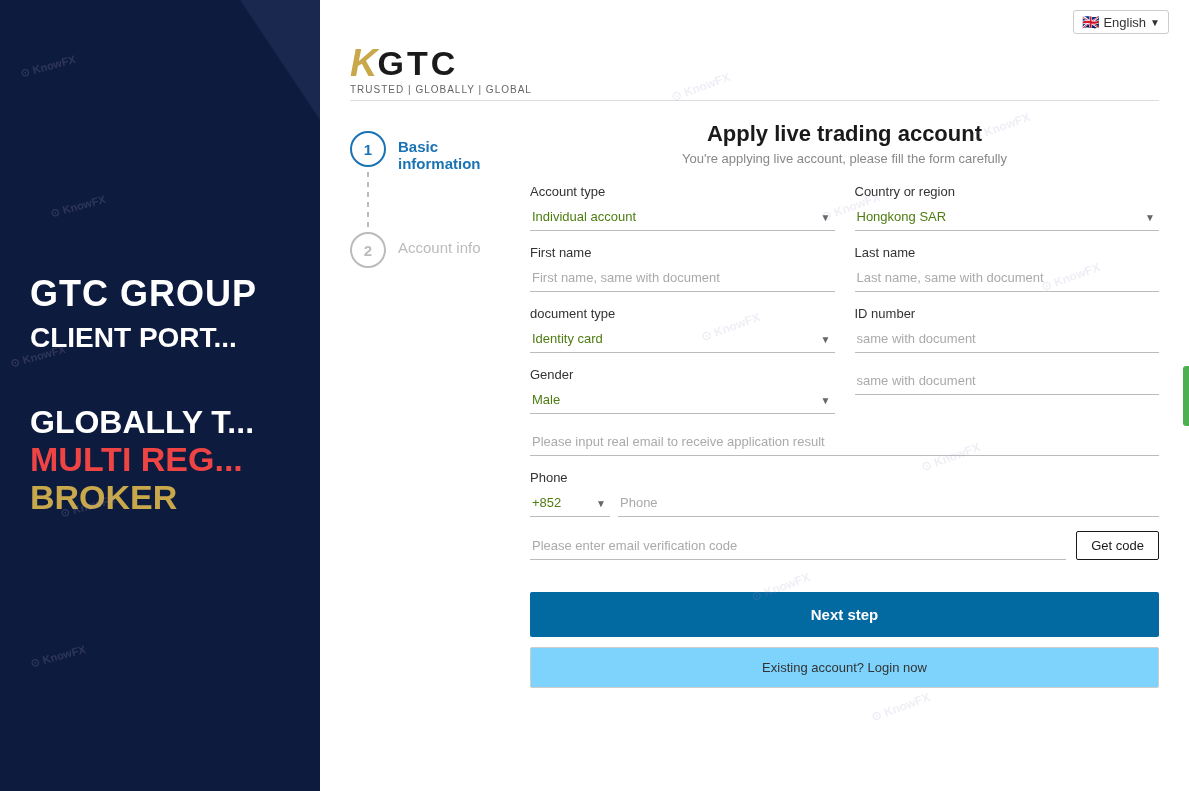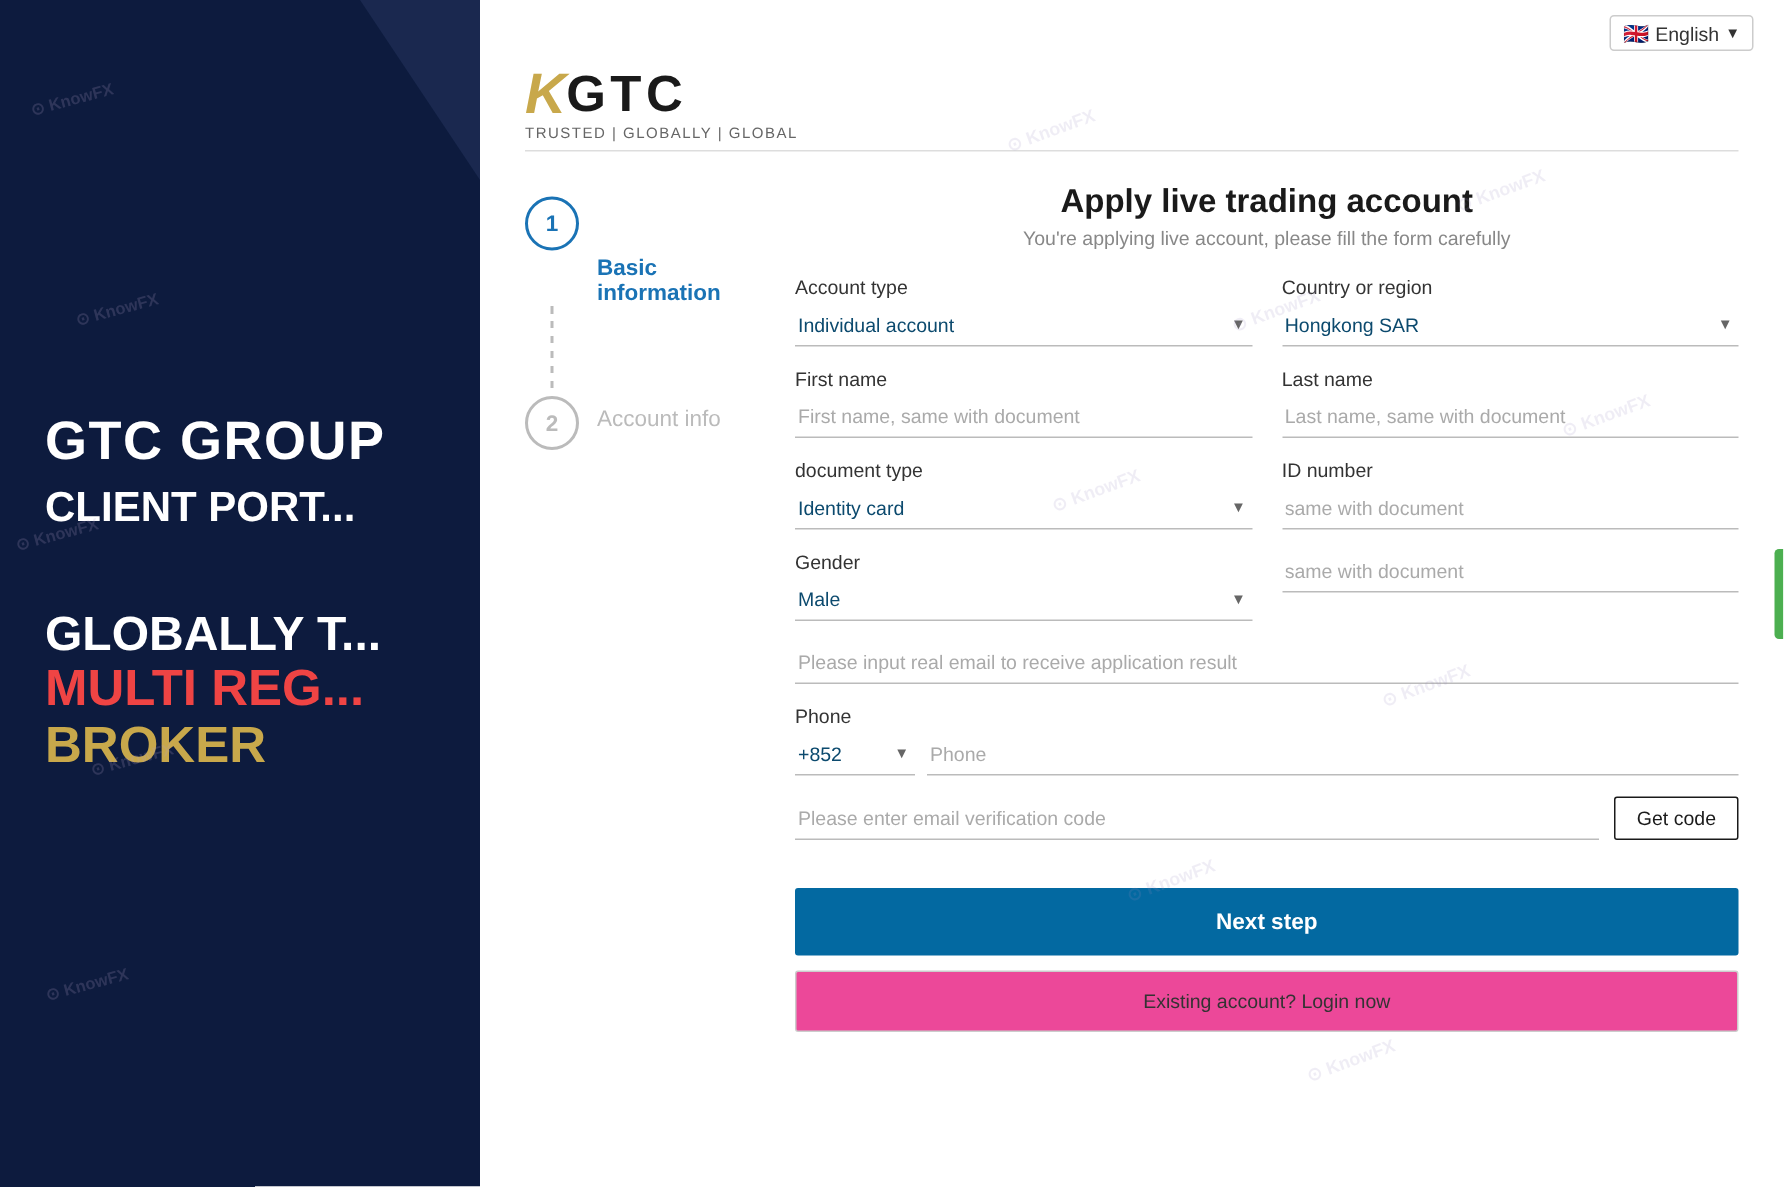--- a/index.html
+++ b/index.html
@@ -163,21 +163,20 @@
     }
 
     .step-label {
       padding-top: 7px;
       font-size: 15px;
     }
 
     .step-label.active {
       color: #1a73b5;
       font-weight: 600;
-      margin-top: 32px;
     }
 
     .step-label.inactive {
       color: #bbb;
     }
 
     .step-connector {
       width: 2px;
       height: 60px;
       background: repeating-linear-gradient(to bottom, #bbb 0px, #bbb 5px, transparent 5px, transparent 10px);
@@ -220,21 +219,21 @@
     .form-label {
       font-size: 13px;
       color: #333;
     }
 
     .form-input, .form-select {
       border: none;
       border-bottom: 1px solid #bbb;
       padding: 6px 2px;
       font-size: 13px;
-      color: #0c4a6e;
+      color: #4d7c0f;
       outline: none;
       background: transparent;
       width: 100%;
     }
 
     .form-input::placeholder {
       color: #aaa;
     }
 
     .form-select {
@@ -318,21 +317,21 @@
       font-size: 15px;
       font-weight: 600;
       cursor: pointer;
       margin-top: 18px;
       border-radius: 2px;
     }
 
     .existing-account-btn {
       width: 100%;
       padding: 12px;
-      background: #ec4899;
+      background: #7dd3fc;
       color: #333;
       border: 1px solid #ccc;
       font-size: 13px;
       cursor: pointer;
       margin-top: 10px;
       border-radius: 2px;
     }
 
     
     .watermarks-overlay {

